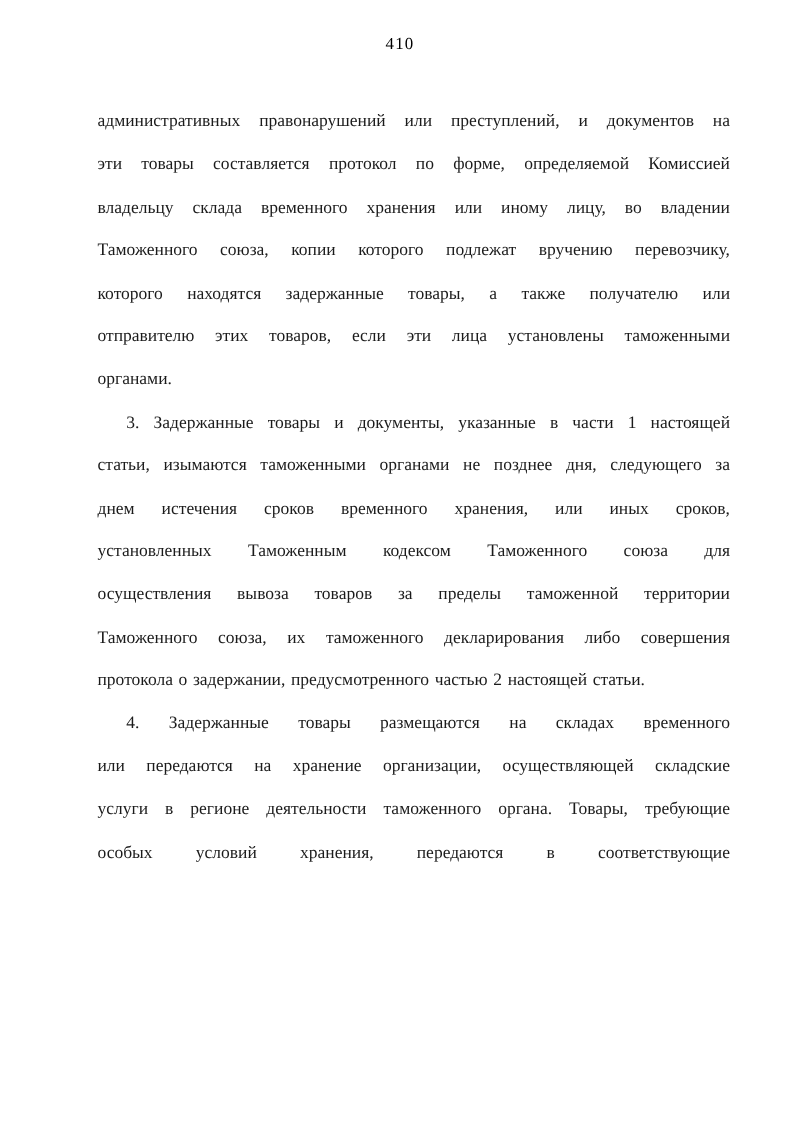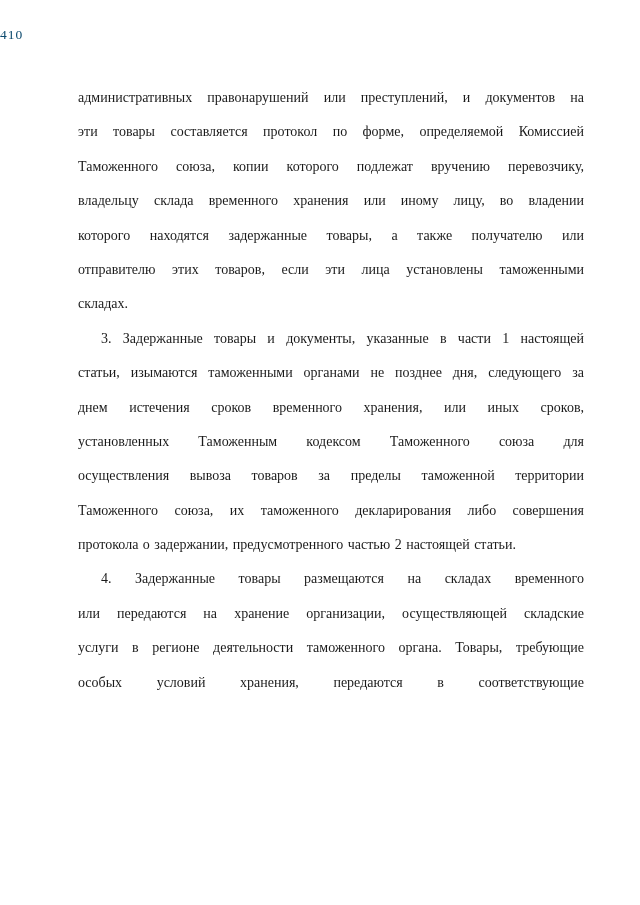--- a/index.html
+++ b/index.html
@@ -14,23 +14,24 @@
     background: #ffffff;
     overflow: hidden;
     font-family: "Liberation Serif", "DejaVu Serif", serif;
     color: #1b1b1b;
   }
   .page-number {
     position: absolute;
     top: 27px;
     left: 0;
     width: 640px;
+    text-align: center;
     font-size: 13.5px;
     letter-spacing: 1px;
-    color: #0c4a6e;
+    color: #000000;
   }
   .text-block {
     position: absolute;
     top: 81px;
     left: 78px;
     width: 506px;
     font-size: 14px;
   }
   .line {
     height: 34.4px;
@@ -51,25 +52,25 @@
 </head>
 <body>
 
 <div class="page">
 
   <div class="page-number">410</div>
 
   <div class="text-block">
     <div class="line">административных правонарушений или преступлений, и документов на</div>
     <div class="line">эти товары составляется протокол по форме, определяемой Комиссией</div>
+    <div class="line">владельцу склада временного хранения или иному лицу, во владении</div>
     <div class="line">Таможенного союза, копии которого подлежат вручению перевозчику,</div>
-    <div class="line">владельцу склада временного хранения или иному лицу, во владении</div>
     <div class="line">которого находятся задержанные товары, а также получателю или</div>
     <div class="line">отправителю этих товаров, если эти лица установлены таможенными</div>
-    <div class="line last">складах.</div>
+    <div class="line last">органами.</div>
     <div class="line indent">3. Задержанные товары и документы, указанные в части 1 настоящей</div>
     <div class="line">статьи, изымаются таможенными органами не позднее дня, следующего за</div>
     <div class="line">днем истечения сроков временного хранения, или иных сроков,</div>
     <div class="line">установленных Таможенным кодексом Таможенного союза для</div>
     <div class="line">осуществления вывоза товаров за пределы таможенной территории</div>
     <div class="line">Таможенного союза, их таможенного декларирования либо совершения</div>
     <div class="line last">протокола о задержании, предусмотренного частью 2 настоящей статьи.</div>
     <div class="line indent">4. Задержанные товары размещаются на складах временного</div>
     <div class="line">или передаются на хранение организации, осуществляющей складские</div>
     <div class="line">услуги в регионе деятельности таможенного органа. Товары, требующие</div>

